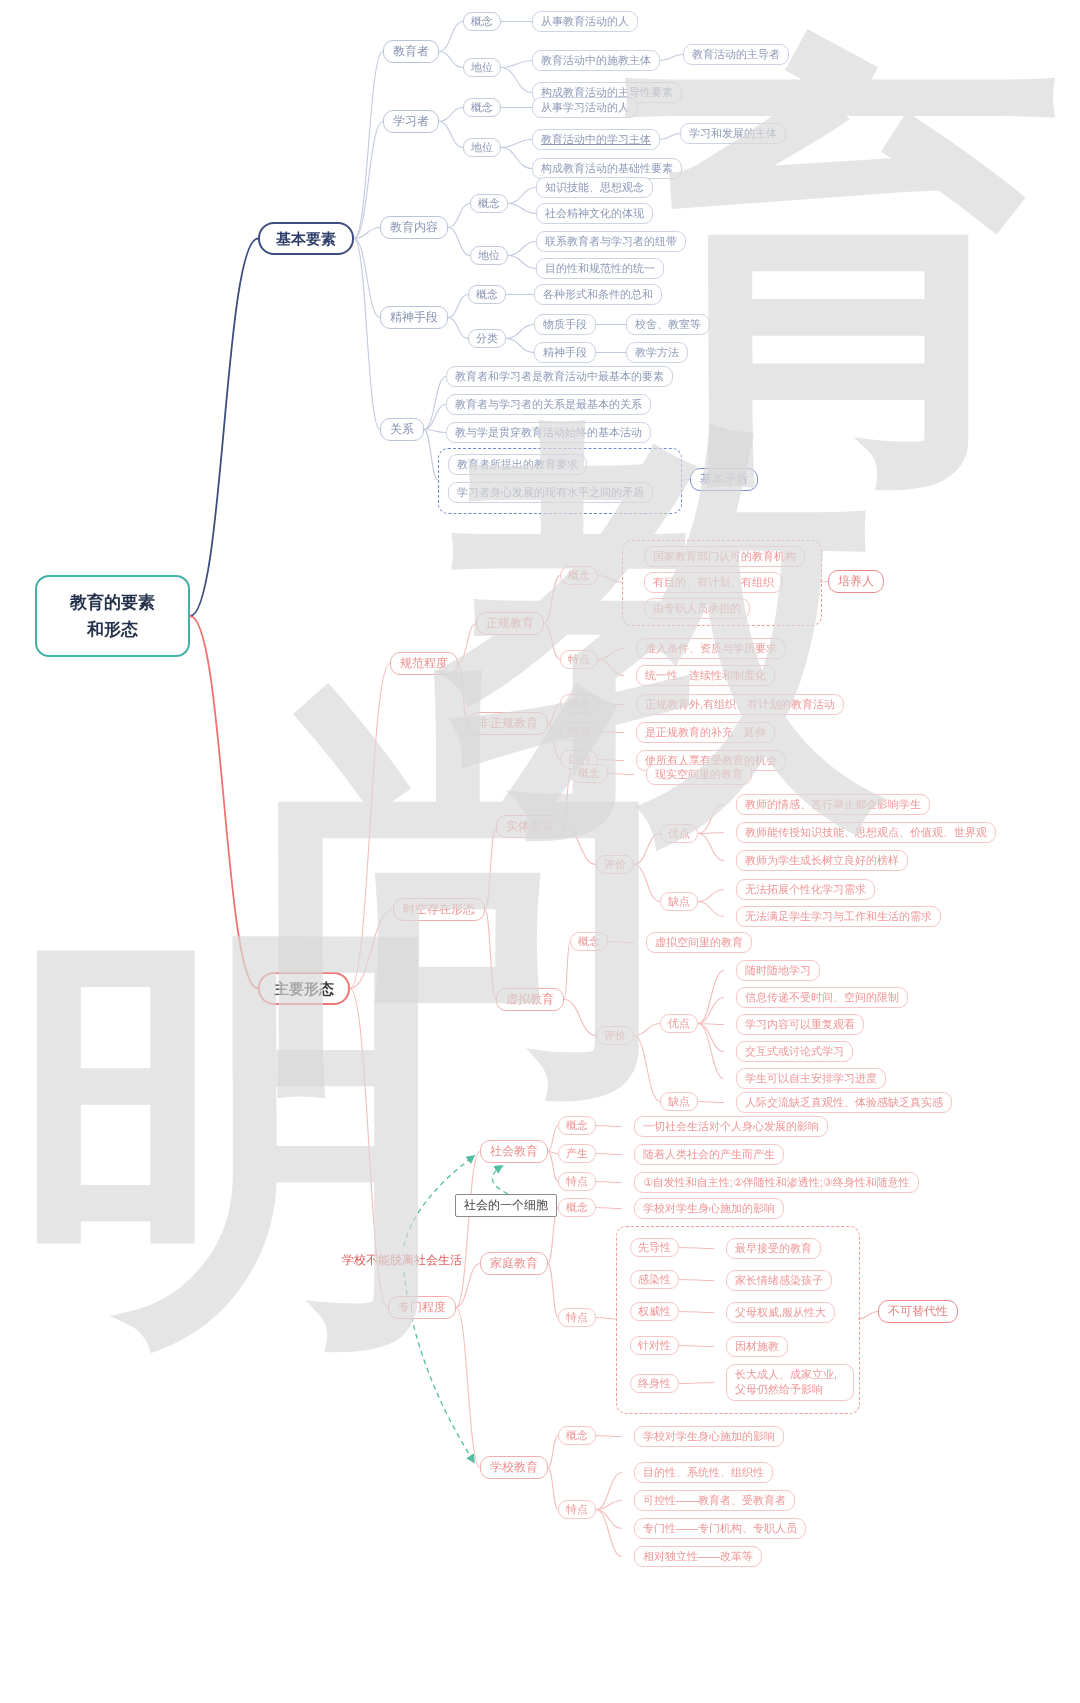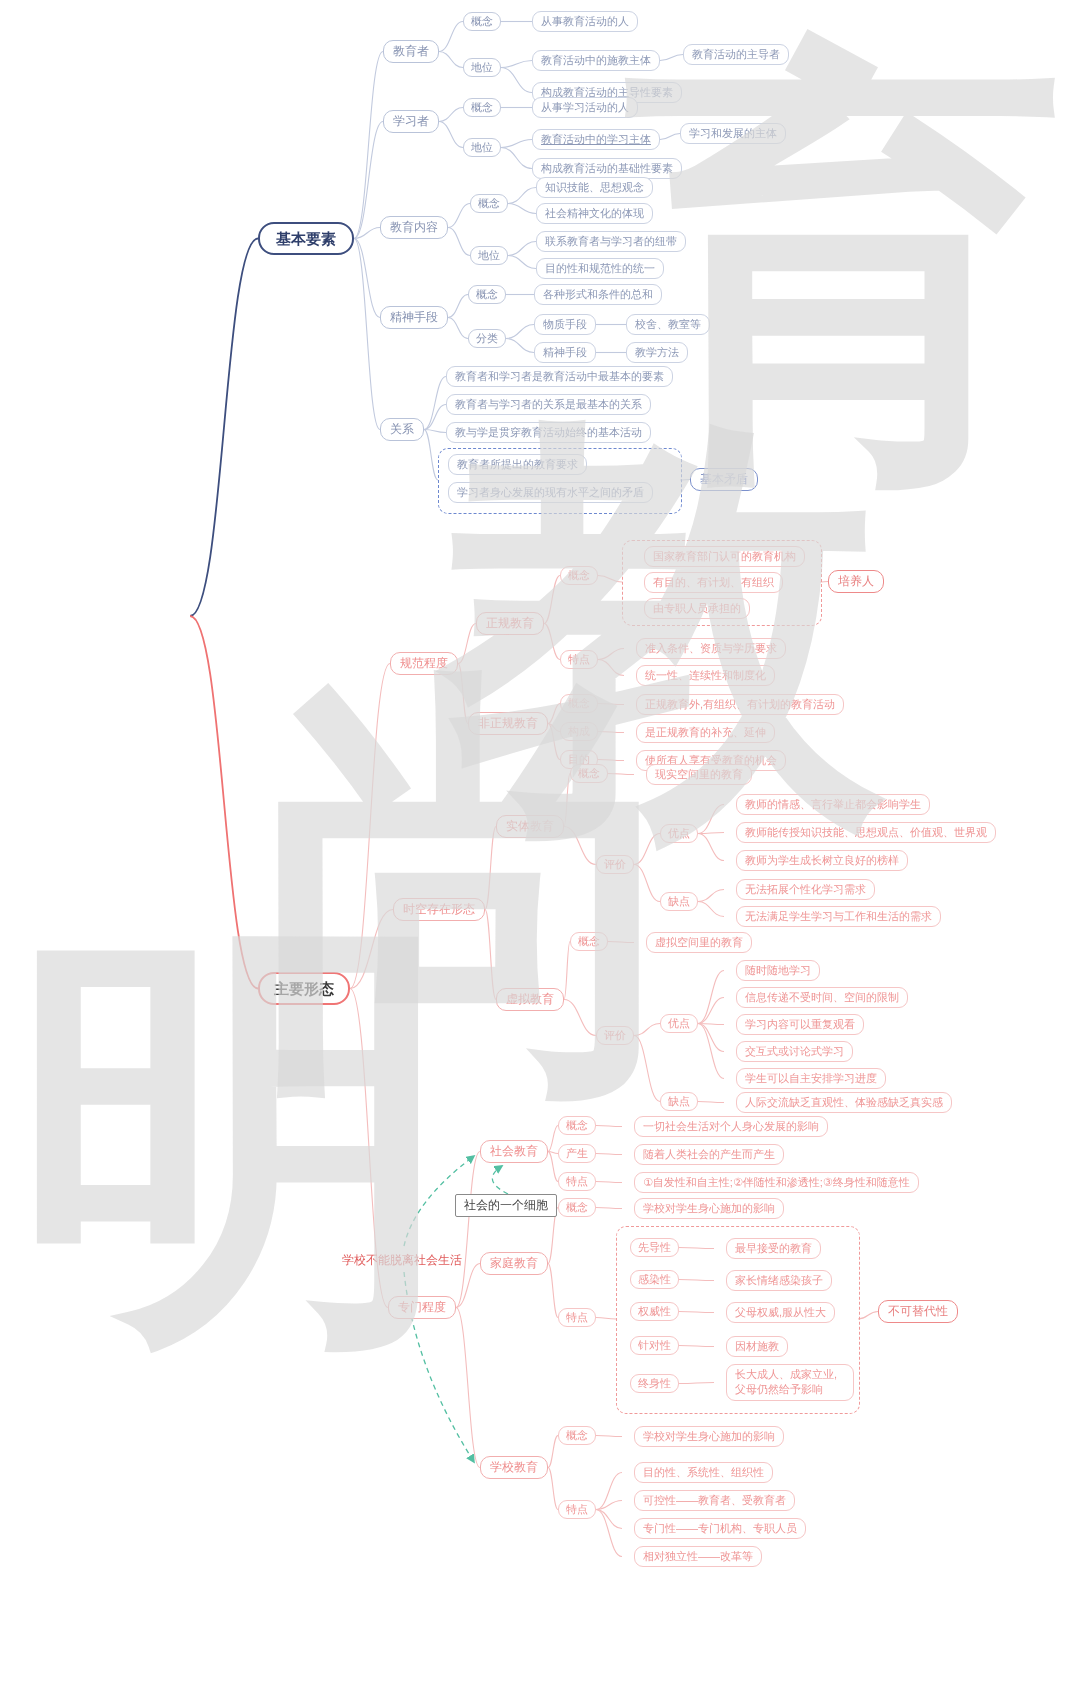--- a/index.html
+++ b/index.html
@@ -140,20 +140,22 @@
       <path d="M596,1509.5 C609,1509.5 609,1500.5 622,1500.5" fill="none" stroke="#f4bdbd" stroke-width="1.1"></path>
       <path d="M596,1509.5 C609,1509.5 609,1528.5 622,1528.5" fill="none" stroke="#f4bdbd" stroke-width="1.1"></path>
       <path d="M596,1509.5 C609,1509.5 609,1556.5 622,1556.5" fill="none" stroke="#f4bdbd" stroke-width="1.1"></path>
       <path d="M508,1194 Q480,1180 502,1166" fill="none" stroke="#53bfa2" stroke-width="1.3" stroke-dasharray="5 4" marker-end="url(#arr)"></path>
       <path d="M404,1246 Q414,1201 474,1156" fill="none" stroke="#53bfa2" stroke-width="1.3" stroke-dasharray="5 4" marker-end="url(#arr)"></path>
       <path d="M404,1272 Q414,1367 474,1462" fill="none" stroke="#53bfa2" stroke-width="1.3" stroke-dasharray="5 4" marker-end="url(#arr)"></path>
     </svg>
 <div class="group group-blue" style="left: 438px; top: 448px; width: 242px; height: 64px;"></div>
     <div class="group group-red" style="left: 622px; top: 540px; width: 198px; height: 84px;"></div>
     <div class="group group-red" style="left: 616px; top: 1226px; width: 242px; height: 186px;"></div>
+    <div class="node root" style="left: 35px; top: 575px;">教育的要素
+和形态</div>
     <div class="node branch-blue" style="left: 258px; top: 222px;">基本要素</div>
     <div class="node branch-red" style="left: 258px; top: 972px;">主要形态</div>
     <div class="node pill-blue" style="left: 383px; top: 40px;">教育者</div>
     <div class="node pill-blue-sm" style="left: 463px; top: 12px;">概念</div>
     <div class="node leaf-blue" style="left: 532px; top: 11px;">从事教育活动的人</div>
     <div class="node pill-blue-sm" style="left: 463px; top: 58px;">地位</div>
     <div class="node leaf-blue" style="left: 532px; top: 50px;">教育活动中的施教主体</div>
     <div class="node leaf-blue" style="left: 683px; top: 44px;">教育活动的主导者</div>
     <div class="node leaf-blue" style="left: 532px; top: 82px;">构成教育活动的主导性要素</div>
     <div class="node pill-blue" style="left: 383px; top: 110px; text-align: center;">学习者</div>

